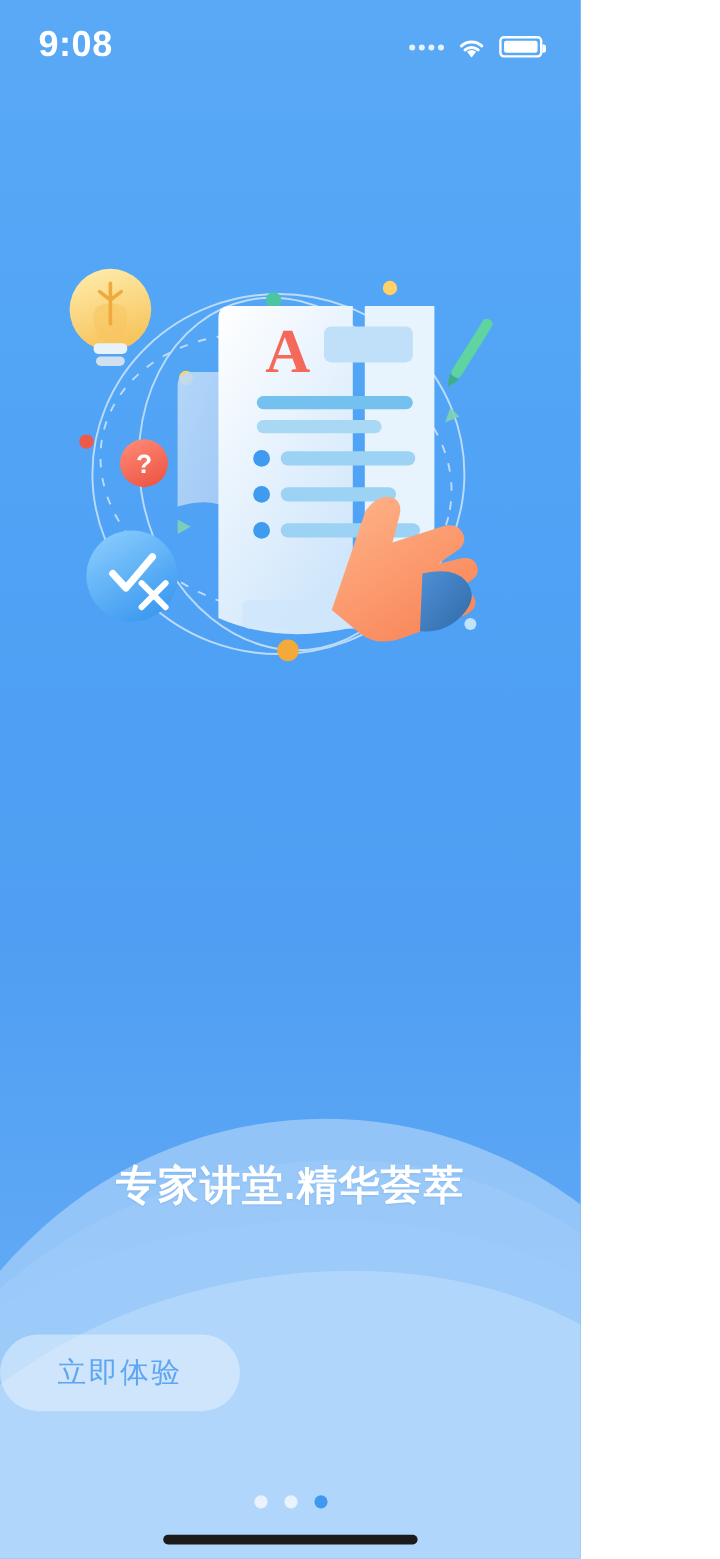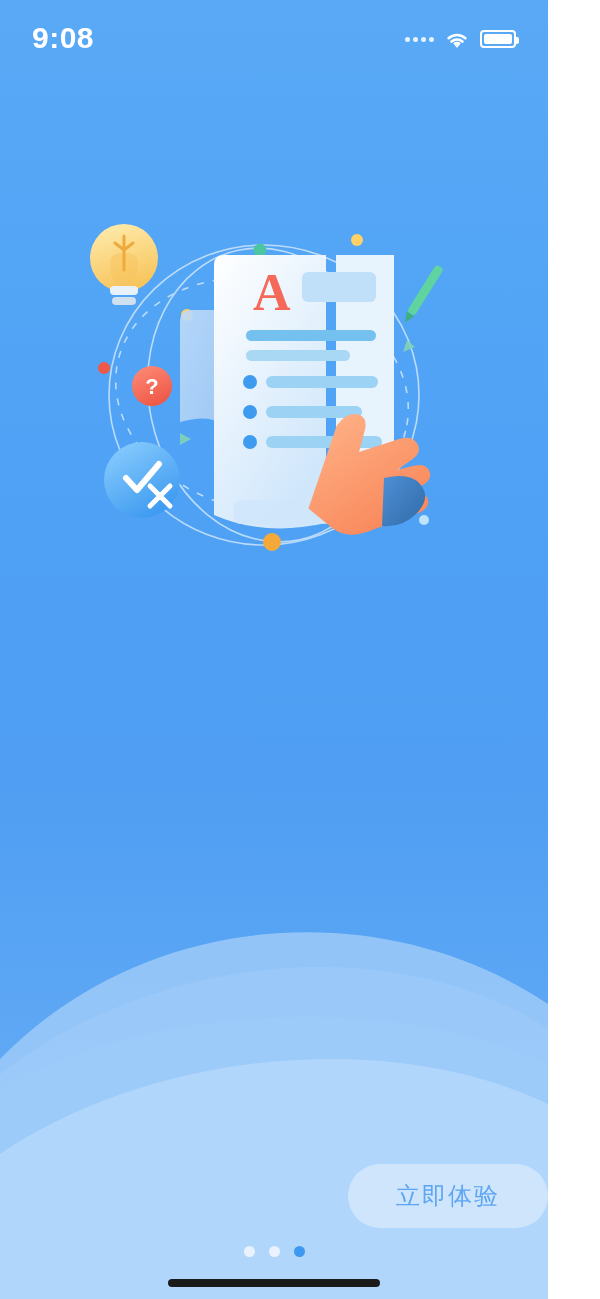--- a/index.html
+++ b/index.html
@@ -3,21 +3,21 @@
 <meta charset="utf-8">
 <style>
   * { box-sizing: border-box; margin: 0; padding: 0; }
   html, body {
     width: 600px; height: 1299px;
     font-family: "Liberation Sans", sans-serif;
     overflow: hidden;
   }
   .phone {
     position: relative;
-    width: 548px; height: 1299px;
+    width: 484px; height: 1299px;
     background: linear-gradient(180deg, #59a9f6 0%, #4fa2f5 35%, #4f9ef3 60%, #5aa5f4 75%, #6fb2f6 100%);
     overflow: hidden;
   }
 
   
   .statusbar {
     position: absolute; top: 0; left: 0; width: 100%; height: 70px;
     display: flex; align-items: center; justify-content: space-between;
     padding: 0 32px;
     color: #ffffff;
@@ -67,22 +67,22 @@
     letter-spacing: 1px; line-height: 1.2;
     text-shadow: 0 1px 2px rgba(60,120,190,.18);
   }
   .subtitle {
     margin-top: 22px;
     font-size: 24px; color: #f2f8ff; letter-spacing: 1px;
     opacity: .95;
   }
 
   .cta-wrap {
-    position: absolute; top: 1164px; left: 0; width: 100%;
-    display: flex; justify-content: flex-end; z-index: 20;
+    position: absolute; top: 1112px; left: 0; width: 100%;
+    display: flex; justify-content: flex-start; z-index: 20;
   }
   .cta {
     width: 200px; height: 64px;
     border-radius: 32px;
     background: rgba(255,255,255,0.38);
     border: none;
     color: #5ea6f2;
     font-size: 24px; letter-spacing: 2px;
     font-family: "Liberation Sans", sans-serif;
     display: flex; align-items: center; justify-content: center;
@@ -245,20 +245,21 @@
       </g>
 
       <g>
         <path d="M240 195 q14 -14 26 -8 q8 5 4 16 l-10 24 l46 -8 q14 -2 18 8 q4 10 -8 16 l-18 9 l20 -2 q13 -1 15 9 q2 10 -12 14 l-20 6 l14 1 q12 1 12 10 q0 9 -14 12 l-56 12 q-24 5 -38 -10 l-22 -24 z" fill="url(#handGrad)" transform="translate(60 50) rotate(-8 260 240) scale(0.92)"></path>
         <path d="M300 268 q26 -6 36 6 q12 14 -4 30 q-14 14 -34 12 z" fill="url(#cuffGrad)" transform="translate(20 20)"></path>
       </g>
     </svg>
   </div>
 
   <div class="captions">
+    <div class="title">专家讲堂.精华荟萃</div>
   </div>
 
   <div class="cta-wrap">
     <button class="cta">立即体验</button>
   </div>
 
   <div class="dots">
     <span class="dot"></span>
     <span class="dot"></span>
     <span class="dot active"></span>

